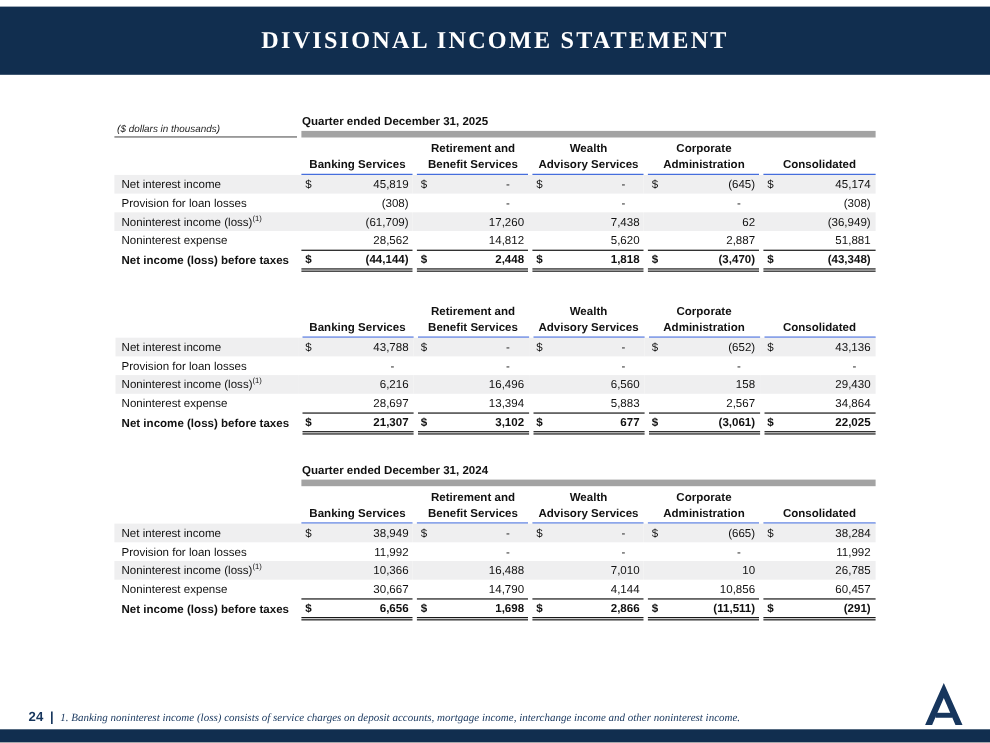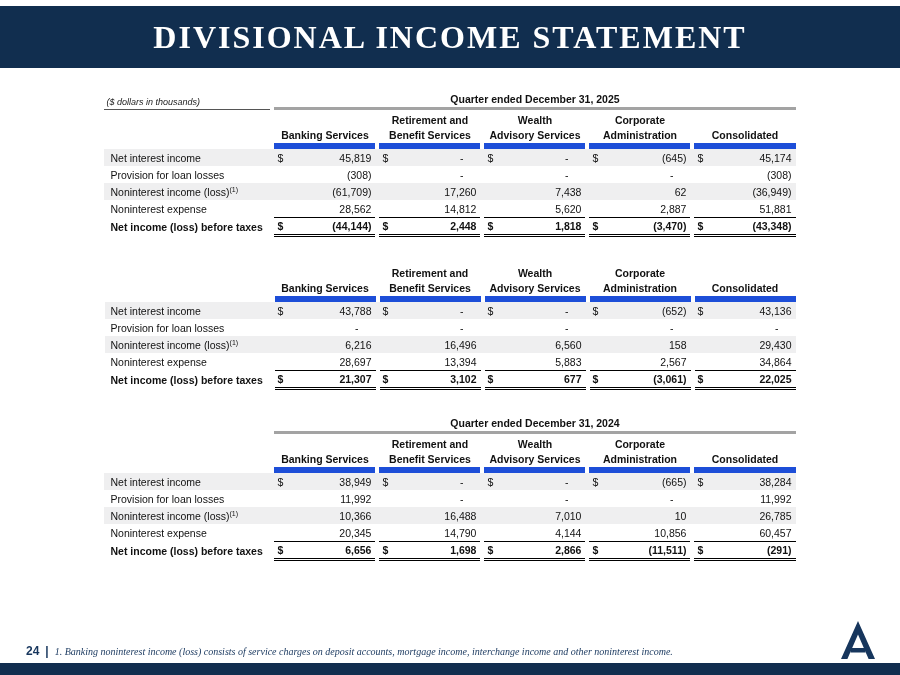--- a/index.html
+++ b/index.html
@@ -7,43 +7,43 @@
     position:relative; width:900px; height:675px; background:#ffffff;
     font-family:"Liberation Sans", sans-serif; overflow:hidden; margin:0 auto;
   }
   
   .topbar {
     position:absolute; top:6px; left:0; right:0; height:62px;
     background:var(--navy,#112e4f); display:flex; align-items:center; justify-content:center;
   }
   .slide-title {
     margin:0; color:#ffffff; font-family:"Liberation Serif", serif;
-    font-size:32px; font-weight:bold; letter-spacing:2px; white-space:nowrap;
+    font-size:22px; font-weight:bold; letter-spacing:2px; white-space:nowrap;
   }
   
-  .content { position:absolute; top:92px; left:0; right:0; }
+  .content { position:absolute; top:104px; left:0; right:0; }
   .fin-table {
     border-collapse:collapse; table-layout:fixed; width:691px; margin:0 auto 26px auto;
     font-family:"Liberation Sans", sans-serif; font-size:10.5px; color:#111;
   }
   .fin-table td { padding:0; vertical-align:middle; }
   col.c-label { width:166px; }
   col.c-val   { width:105px; }
   .period-row td { height:16px; vertical-align:bottom; }
   .ucell {
     font-style:italic; font-size:9px; color:#222; border-bottom:1px solid #555;
     height:14px; line-height:14px; padding-left:2px; white-space:nowrap;
   }
   .pcell {
-    margin-left:4px; border-bottom:3px solid #a3a3a3; text-align:center;
+    margin-left:4px; border-bottom:6px solid #a3a3a3; text-align:left;
     font-weight:bold; height:15px; line-height:15px; white-space:nowrap;
   }
   .head-row td { height:34px; vertical-align:bottom; }
   .hcell {
-    margin-left:4px; border-bottom:6px solid #1d4ed8; text-align:center; font-weight:bold;
+    margin-left:4px; border-bottom:1px solid #1d4ed8; text-align:center; font-weight:bold;
     display:flex; flex-direction:column; justify-content:flex-end;
     height:33px; line-height:15px; white-space:nowrap;
   }
   .body-row td { height:17px; }
   .body-row.shaded td { background:var(--stripe,#efeff0); }
   td.label { padding-left:6px; white-space:nowrap; }
   td.label sup { font-size:7px; vertical-align:super; line-height:0; }
   .cell {
     margin-left:4px; height:17px; display:flex; align-items:center;
     justify-content:space-between; padding:0 4px 0 3px;
@@ -646,21 +646,21 @@
                   <span class="dollar"></span>
                   <span class="num">26,785</span>
                 </div>
               </td>
             </tr>
             <tr class="body-row">
               <td class="label">Noninterest expense</td>
               <td class="val">
                 <div class="cell">
                   <span class="dollar"></span>
-                  <span class="num">20,345</span>
+                  <span class="num">30,667</span>
                 </div>
               </td>
               <td class="val">
                 <div class="cell">
                   <span class="dollar"></span>
                   <span class="num">14,790</span>
                 </div>
               </td>
               <td class="val">
                 <div class="cell">

